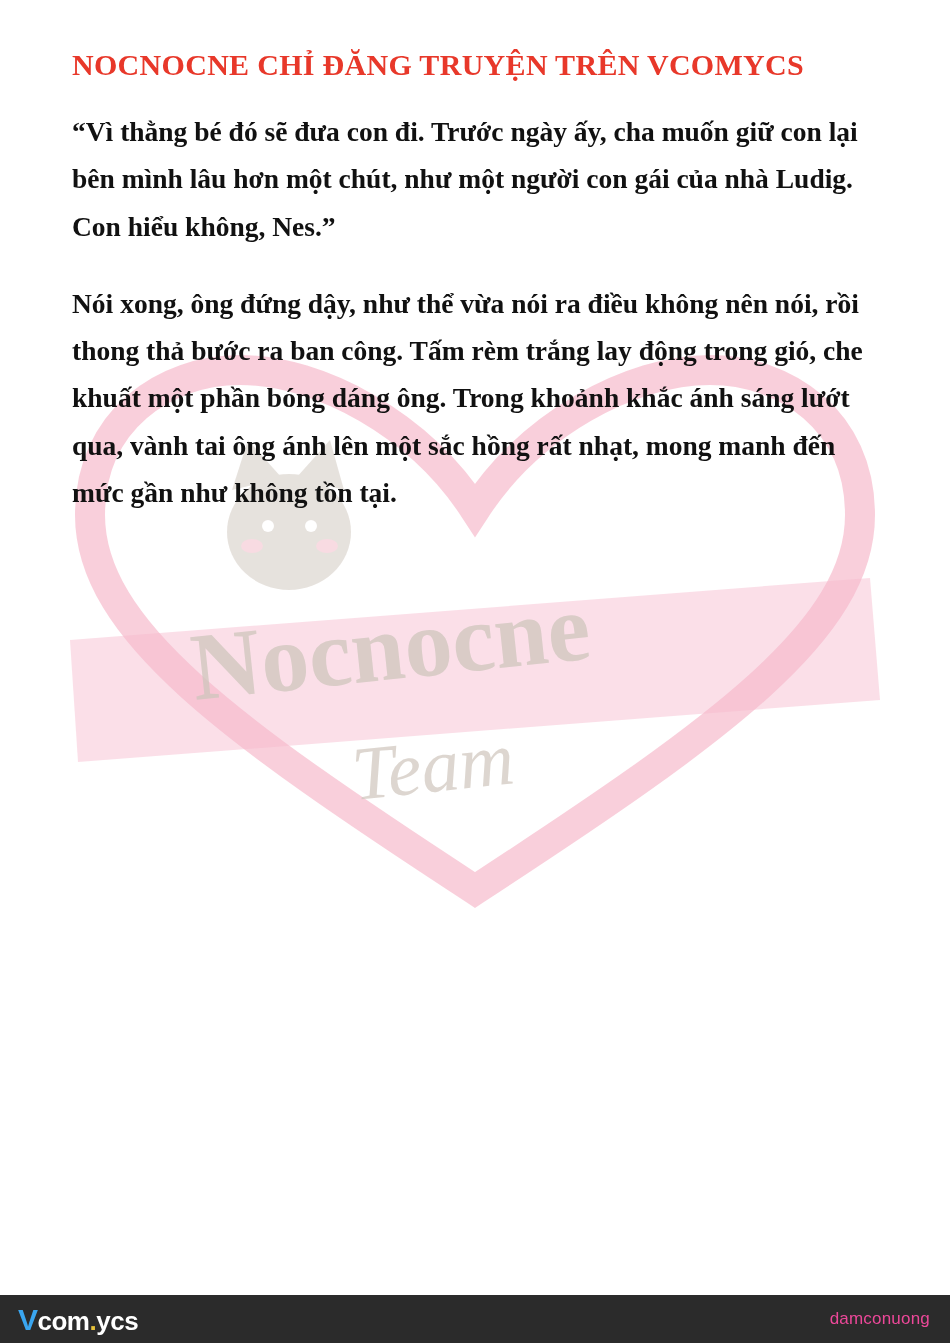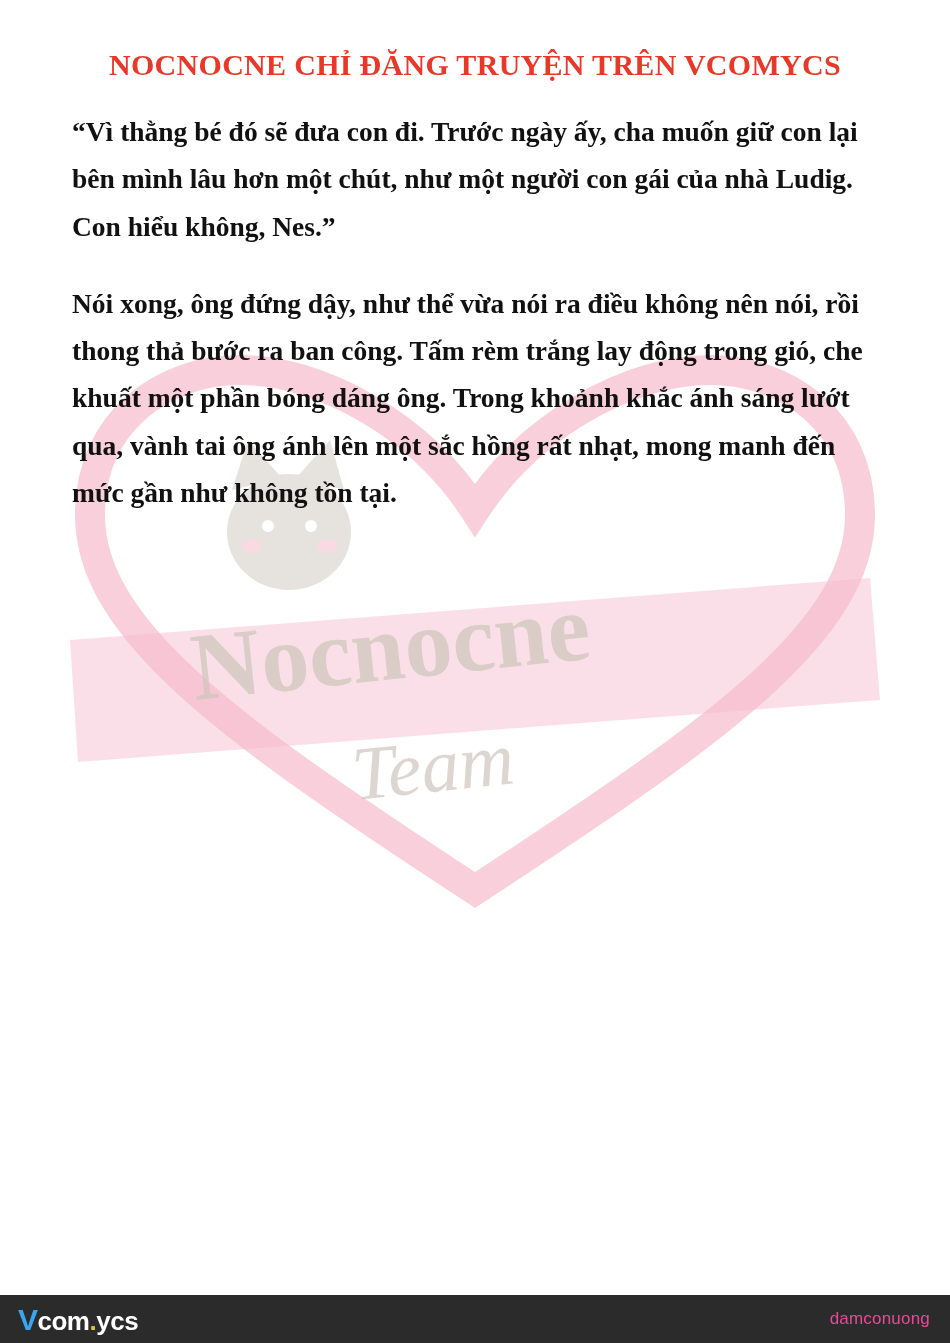--- a/index.html
+++ b/index.html
@@ -34,21 +34,21 @@
     height: 100%;
   }
 
   
   .content {
     position: relative;
     z-index: 2;
     padding: 48px 72px 0 72px;
   }
   .banner {
-    text-align: center;
+    text-align: left;
     color: #e8382a;
     font-family: "Liberation Serif", serif;
     font-weight: bold;
     font-size: 30px;
     letter-spacing: 0.3px;
     margin: 0 0 26px 0;
     white-space: nowrap;
   }
   .para {
     font-family: "Liberation Serif", serif;

